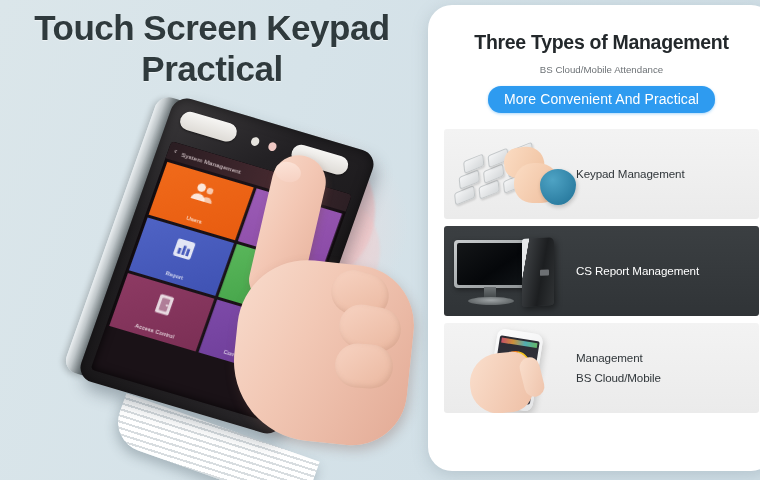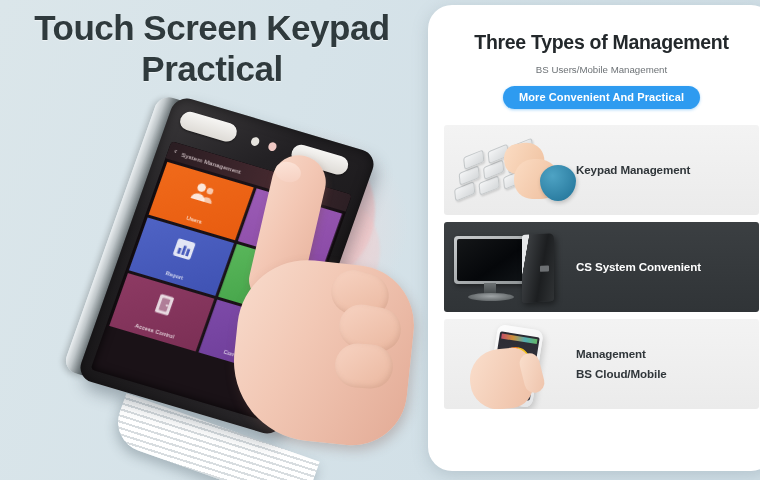--- a/index.html
+++ b/index.html
@@ -145,35 +145,35 @@
   .p-title{
     text-align:center; font-size:19.5px; font-weight:bold; color:#23282b;
     letter-spacing:-.3px; margin-top:10px;
   }
   .p-sub{
     text-align:center; font-size:9.7px; color:#6d7276; line-height:1.45;
     margin-top:9px;
   }
   .p-btn-wrap{ display:flex; justify-content:center; margin-top:9px; }
   .p-btn{
-    background:#2e9bf0; color:#ffffff; font-size:11px; font-weight:bold;
+    background:#2e9bf0; color:#ffffff; font-size:14px; font-weight:normal;
     padding:5px 16px 6px; border-radius:13px; border:none; letter-spacing:.1px;
     box-shadow:0 1px 3px rgba(46,155,240,.4);
   }
 
   .cards{ margin-top:16px; display:flex; flex-direction:column; gap:7px; }
   .card{
     height:90px; border-radius:3px; display:flex; align-items:center;
     position:relative; overflow:hidden;
   }
   .card.light{ background:linear-gradient(180deg,#f3f3f3,#ebebeb); }
   .card.dark { background:linear-gradient(180deg,#3b3f42,#303437); }
   .card .art{ width:132px; height:100%; position:relative; flex:0 0 132px; }
   .card .clabel{
-    font-size:11.6px; font-weight:bold; line-height:1.75; letter-spacing:-.1px;
+    font-size:11.6px; font-weight:normal; line-height:1.75; letter-spacing:-.1px;
   }
   .card.light .clabel{ color:#30363a; }
   .card.dark  .clabel{ color:#ffffff; }
 
   
   .keys{ position:absolute; left:10px; top:22px; width:80px; height:52px;
     transform:skewY(-22deg) skewX(6deg); }
   .key{ position:absolute; width:20px; height:13px; border-radius:3px;
     background:linear-gradient(150deg,#f4f5f6,#d5d8da);
     border:1px solid #c3c7c9; box-shadow:1px 2px 2px rgba(0,0,0,.13); }
@@ -328,21 +328,21 @@
     <div class="knuckle k2"></div>
     <div class="knuckle k3"></div>
   </div>
 </div>
 
 <div class="panel">
 
   <div class="p-title">Three Types of Management</div>
 
   <div class="p-sub">
-    <div>BS Users/Mobile Management</div>
+    <div>BS Cloud/Mobile Attendance</div>
   </div>
 
   <div class="p-btn-wrap">
     <button class="p-btn">More Convenient And Practical</button>
   </div>
 
   <div class="cards">
 
     <div class="card light">
       <div class="art">
@@ -370,21 +370,21 @@
       <div class="art">
         <div class="monitor">
           <div class="mscreen"></div>
         </div>
         <div class="mstand"></div>
         <div class="mbase"></div>
         <div class="tower">
           <div class="tbadge"></div>
         </div>
       </div>
-      <div class="clabel">CS System Convenient</div>
+      <div class="clabel">CS Report Management</div>
     </div>
 
     <div class="card light">
       <div class="art">
         <div class="phone">
           <div class="pscreen">
             <div class="pbar"></div>
             <div class="donut"></div>
           </div>
         </div>

